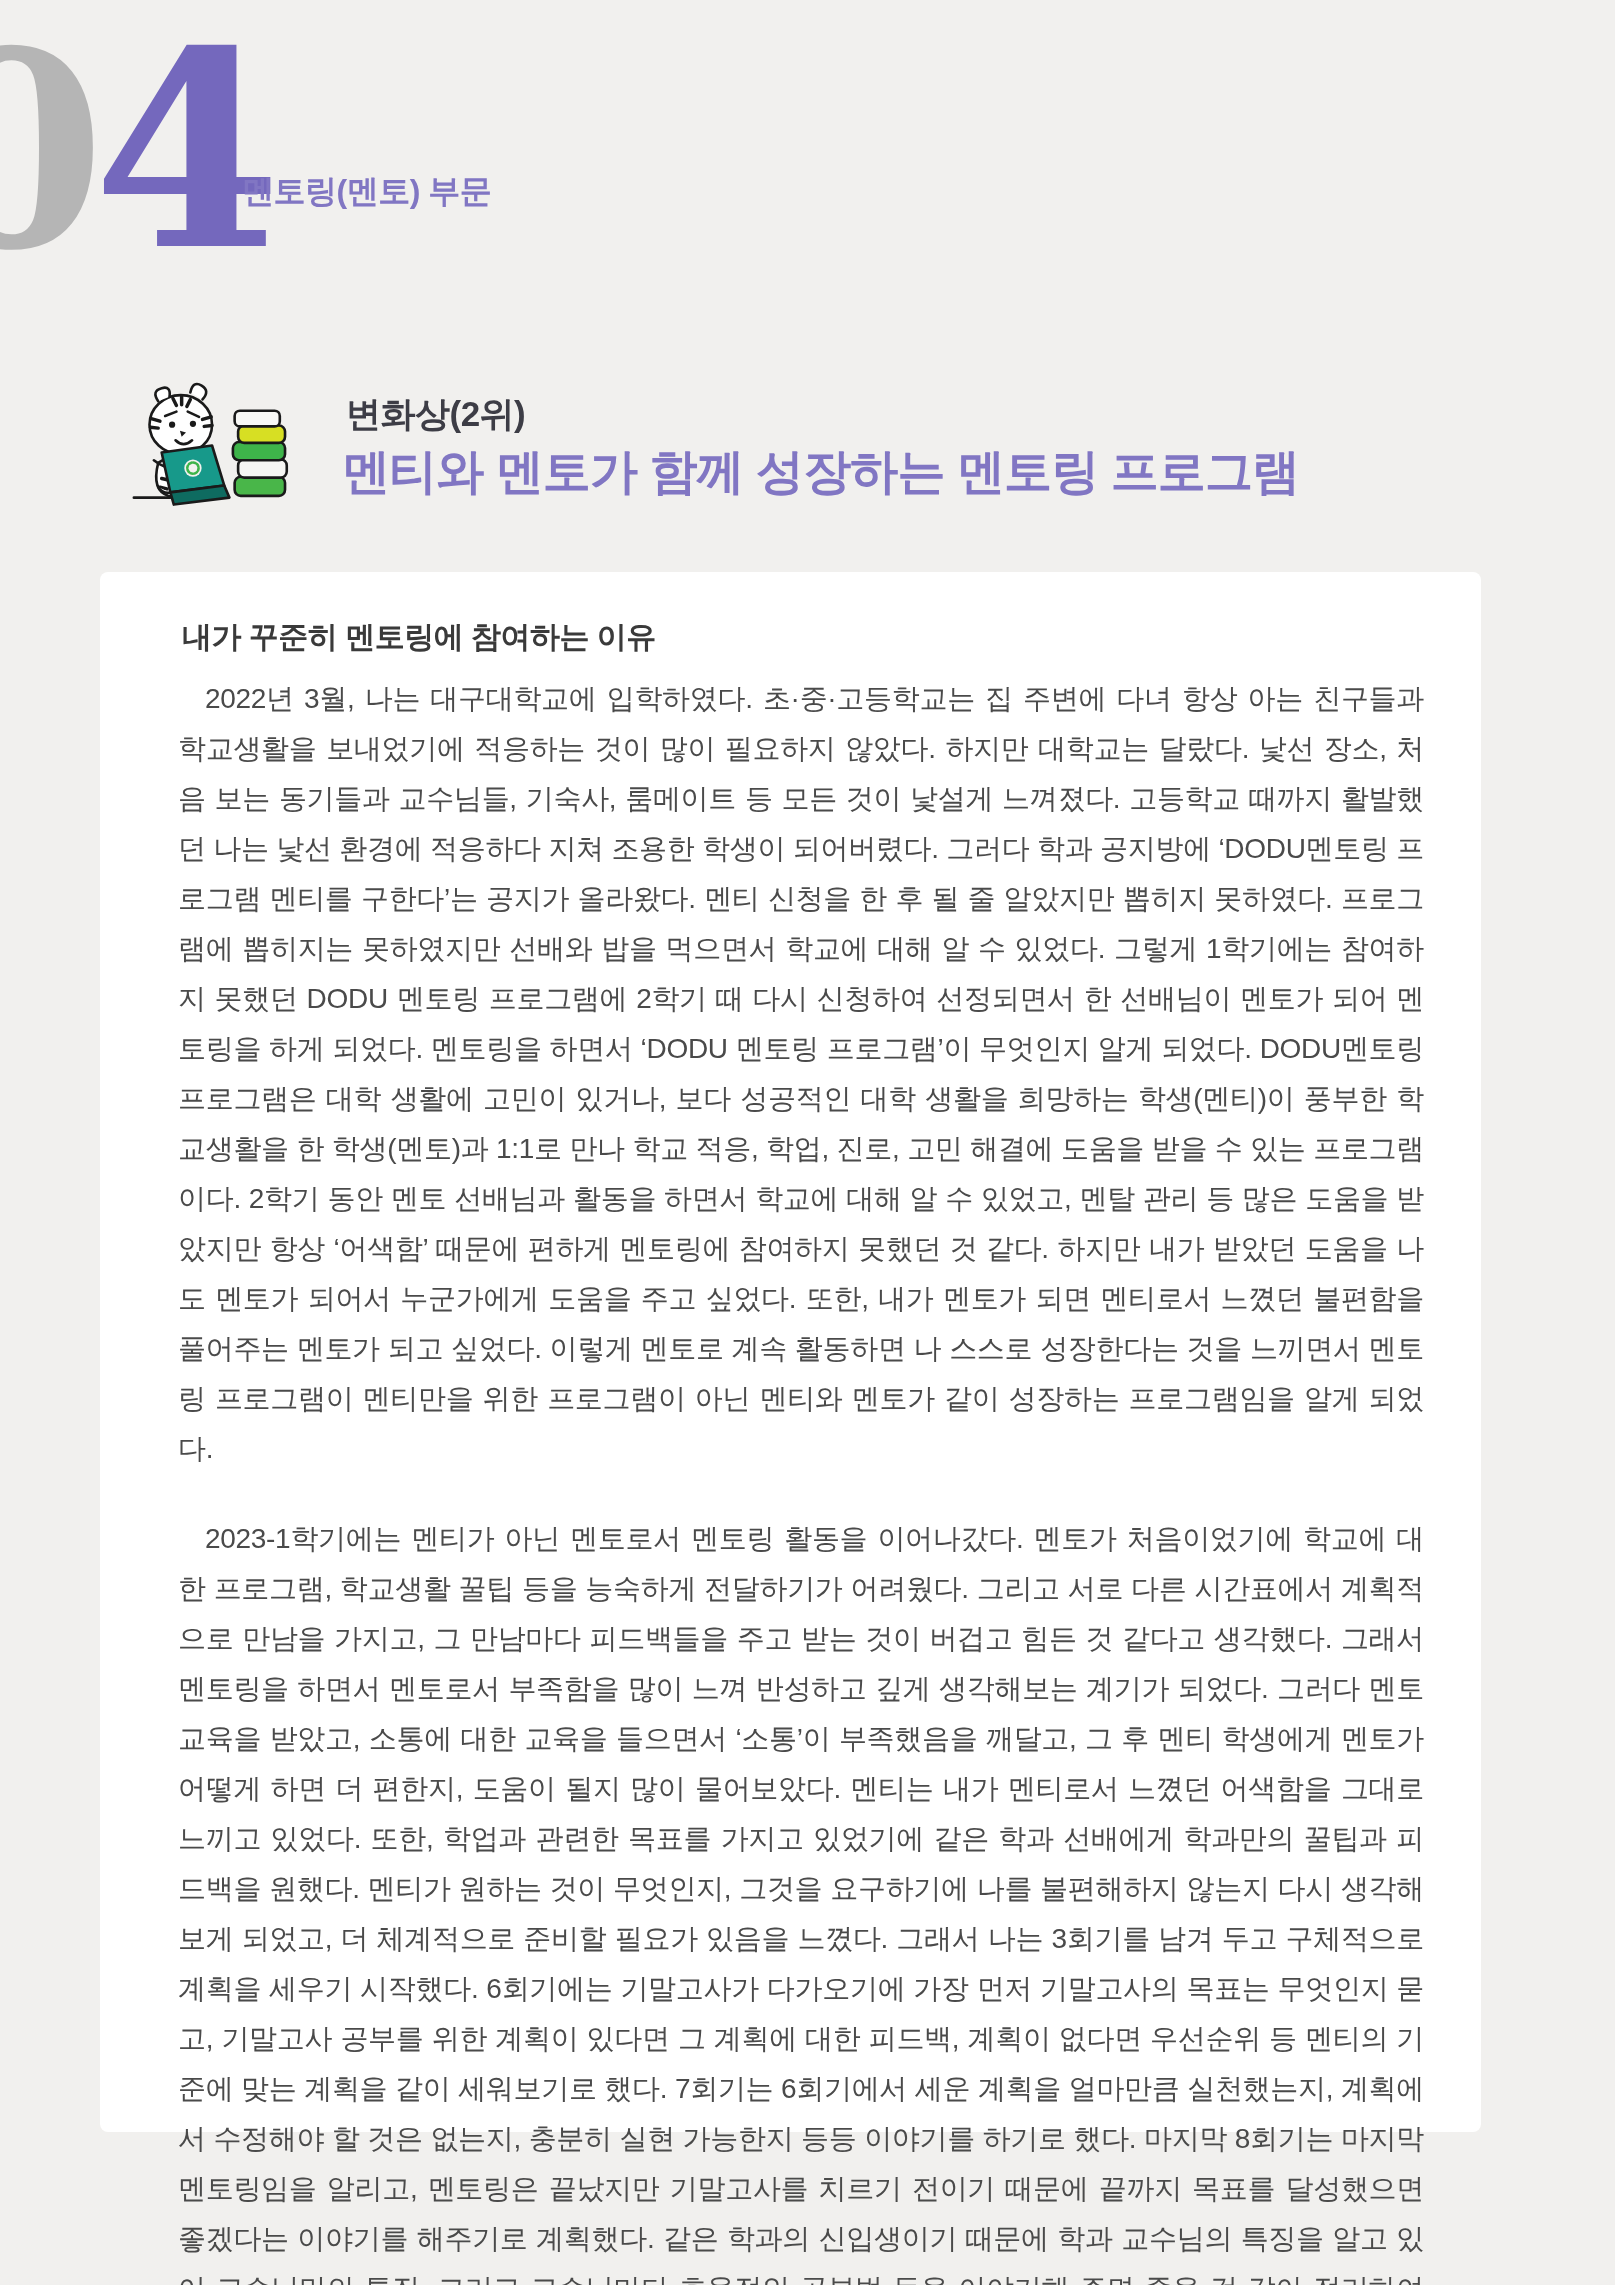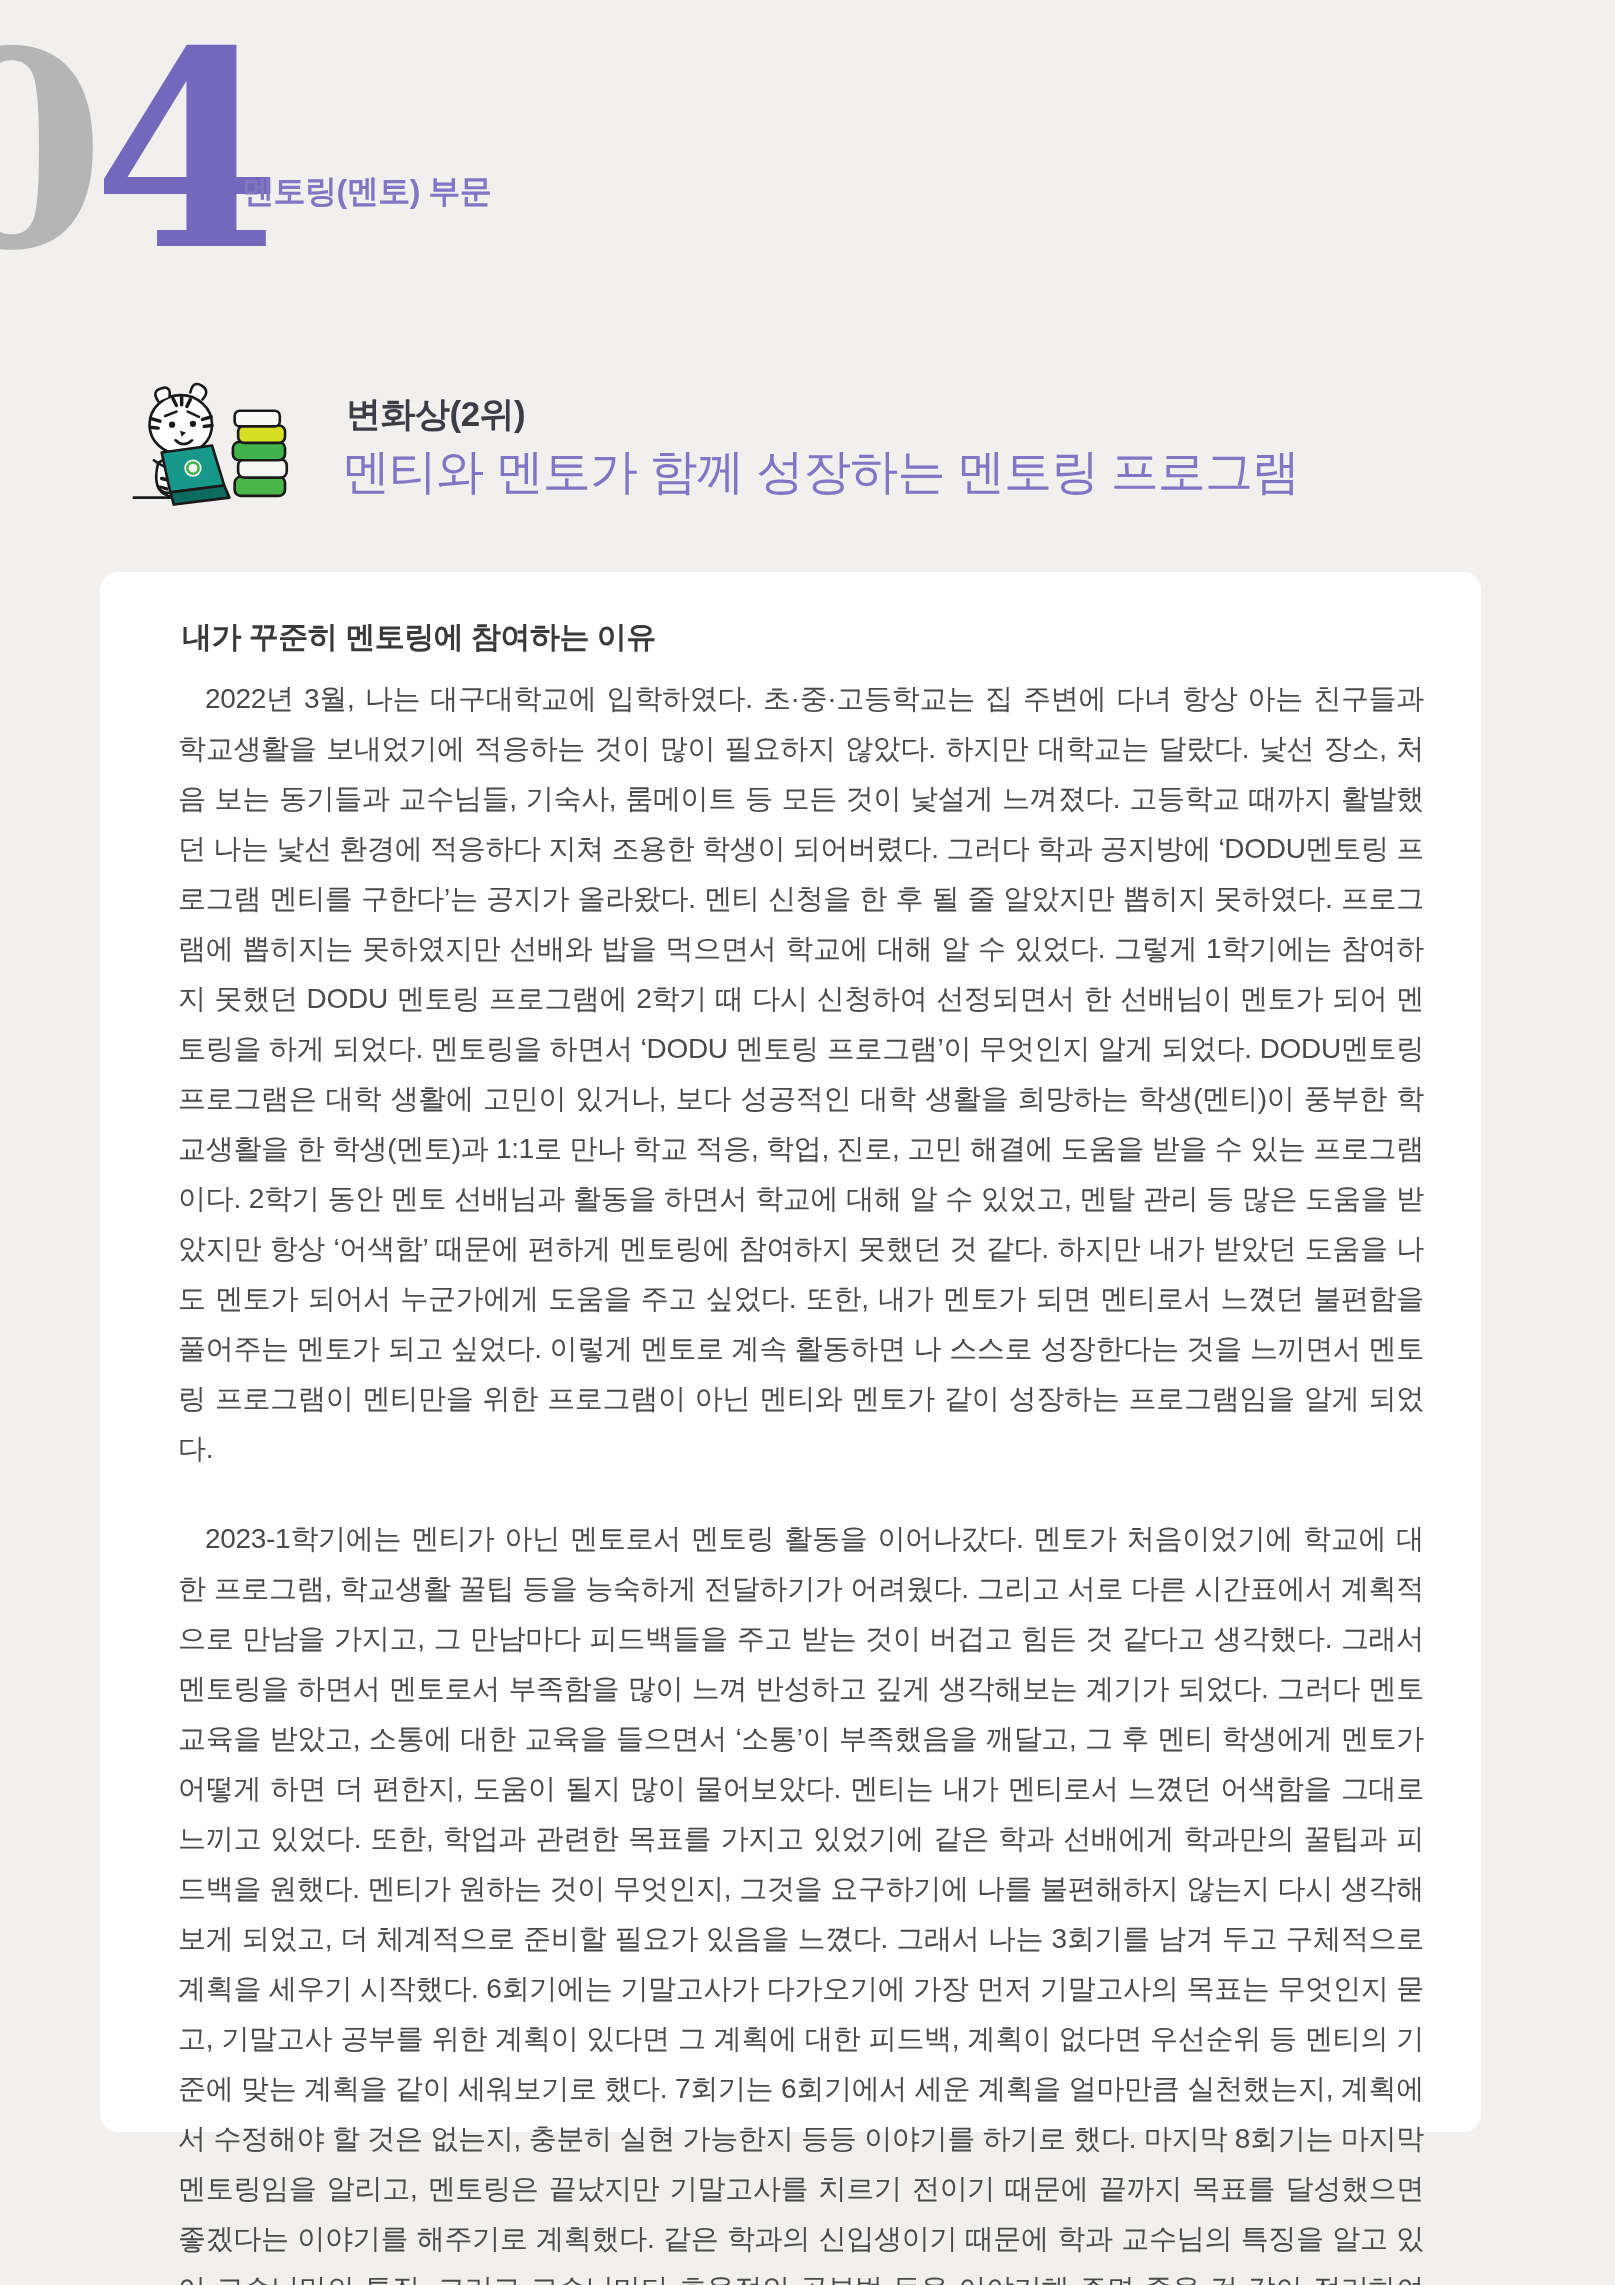--- a/index.html
+++ b/index.html
@@ -58,35 +58,35 @@
     font-weight: 700;
     color: #3d3d46;
     letter-spacing: -0.5px;
   }
   .hero-title {
     position: absolute;
     left: 342px;
     top: 440px;
     margin: 0;
     font-size: 48px;
-    font-weight: 400;
+    font-weight: 700;
     color: #8176c3;
     letter-spacing: -0.9px;
     white-space: nowrap;
   }
   
   .card {
     position: absolute;
     left: 100px;
     top: 572px;
     width: 1381px;
     height: 1560px;
     box-sizing: border-box;
     background: #ffffff;
-    border-radius: 18px;
+    border-radius: 8px;
     padding: 45px 41px 0 62px;
   }
   .card h2 {
     margin: 0 0 12.7px 20px;
     font-size: 30px;
     font-weight: 700;
     color: #3a3a3a;
     letter-spacing: -0.5px;
   }
   .card p {

